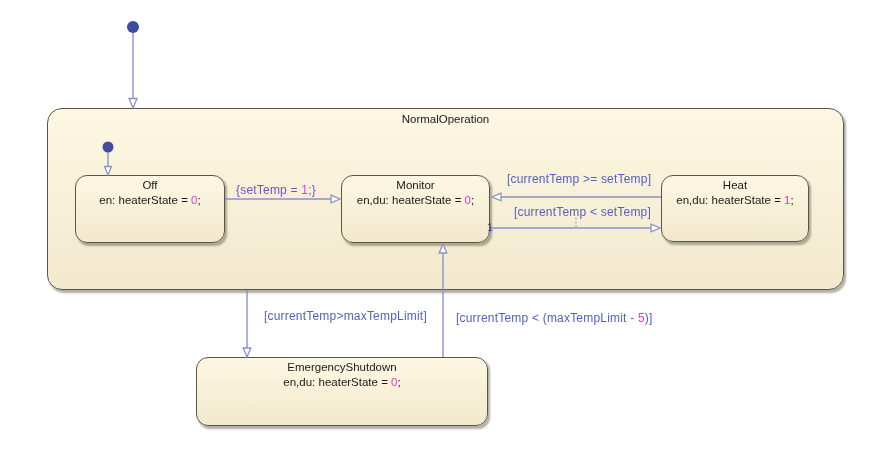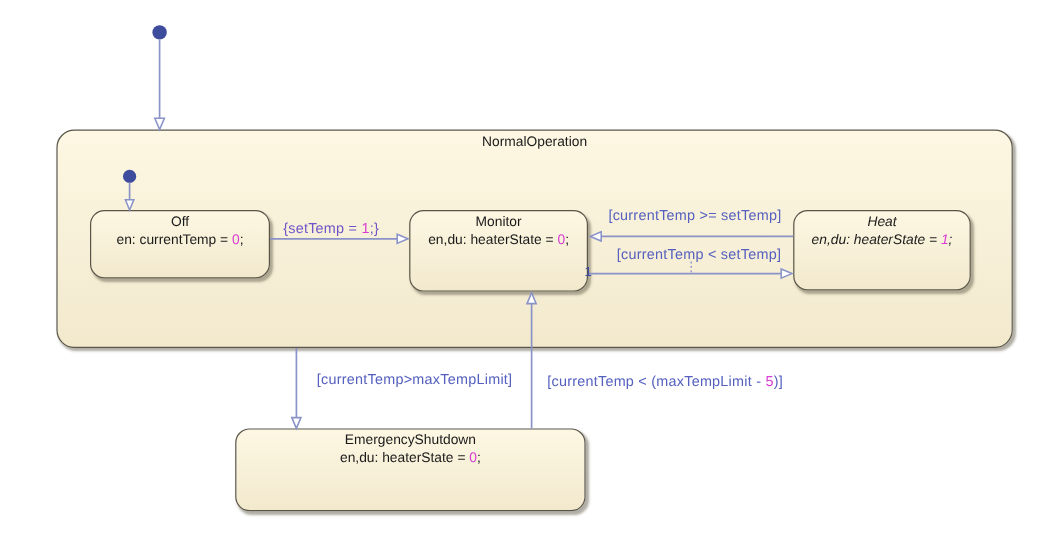--- a/index.html
+++ b/index.html
@@ -12,23 +12,23 @@
     position:absolute;box-sizing:border-box;
     border:1.5px solid var(--state-border,#595548);
     background:linear-gradient(180deg,var(--state-fill-top,#FDF7E3),var(--state-fill-bottom,#F2E9CD));
     border-radius:12px;
     box-shadow:2px 2.5px 2px rgba(100,94,76,.5);
     color:var(--state-text,#1a1a1a);
     font-size:11.5px;line-height:14.5px;
     padding:2px 6px;
   }
   .st-normal{left:47px;top:108px;width:797px;height:182px;border-radius:15px;padding:3px 6px;}
-  .st-off{left:75px;top:175px;width:150px;height:57px;}
+  .st-off{left:75px;top:175px;width:150px;height:68px;}
   .st-monitor{left:341px;top:175px;width:149px;height:68px;}
-  .st-heat{left:661px;top:175px;width:148px;height:67px;font-style:italic;}
+  .st-heat{left:661px;top:175px;width:148px;height:67px;}
   .st-emergency{left:196px;top:357px;width:292px;height:69px;}
   .state-title{white-space:nowrap;}
   .state-body{white-space:nowrap;}
   .num{color:var(--number-literal,#DA3BD3);}
   
   svg.wires{position:absolute;left:0;top:0;z-index:5;pointer-events:none;}
   .wire{stroke:var(--transition-line,#8A93C8);stroke-width:1.4;fill:none;}
   .wire.dotted{stroke-dasharray:1.5 2.2;stroke-width:1.2;}
   .arrow{fill:#ffffff;stroke:var(--transition-line,#8A93C8);stroke-width:1.3;}
   .dot{fill:var(--default-dot,#3E4C9E);}
@@ -42,21 +42,21 @@
 <body>
 
 <div class="canvas">
 
   <div class="state st-normal">
     <div class="state-title">NormalOperation</div>
   </div>
 
   <div class="state st-off">
     <div class="state-title">Off</div>
-    <div class="state-body"><span>en: currentTemp = </span><span class="num">0</span><span>;</span></div>
+    <div class="state-body"><span>en: heaterState = </span><span class="num">0</span><span>;</span></div>
   </div>
 
   <div class="state st-monitor">
     <div class="state-title">Monitor</div>
     <div class="state-body"><span>en,du: heaterState = </span><span class="num">0</span><span>;</span></div>
   </div>
 
   <div class="state st-heat">
     <div class="state-title">Heat</div>
     <div class="state-body"><span>en,du: heaterState = </span><span class="num">1</span><span>;</span></div>

